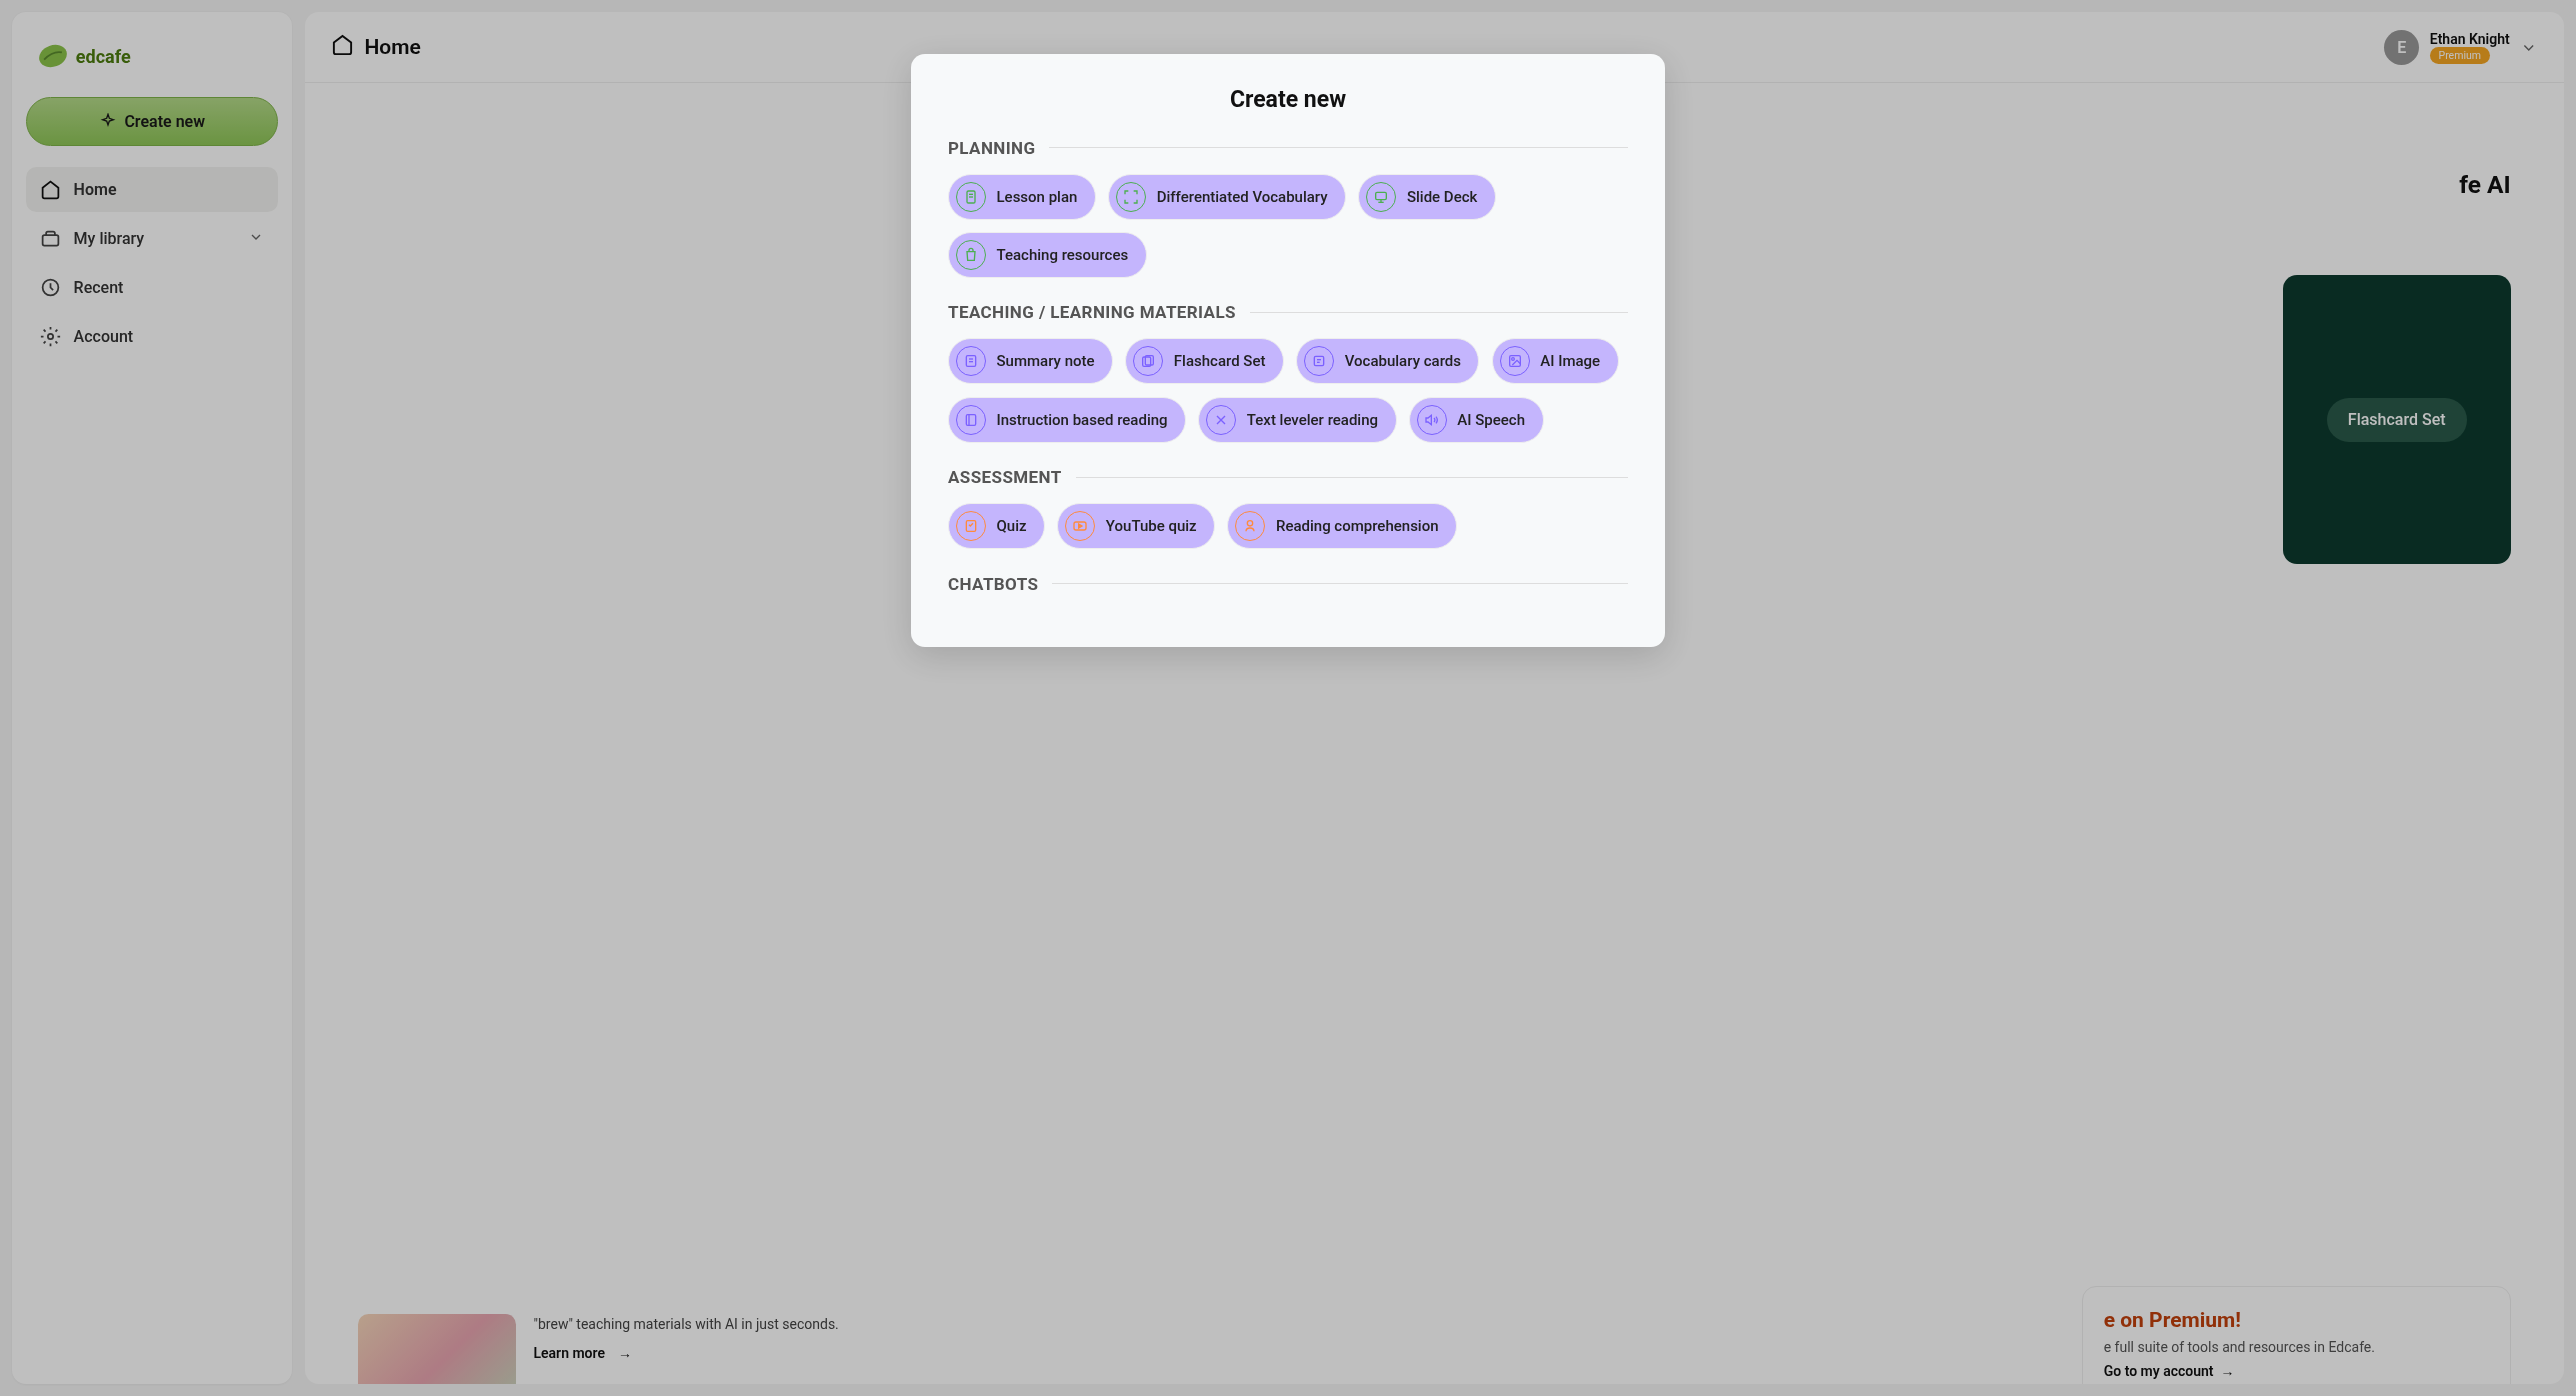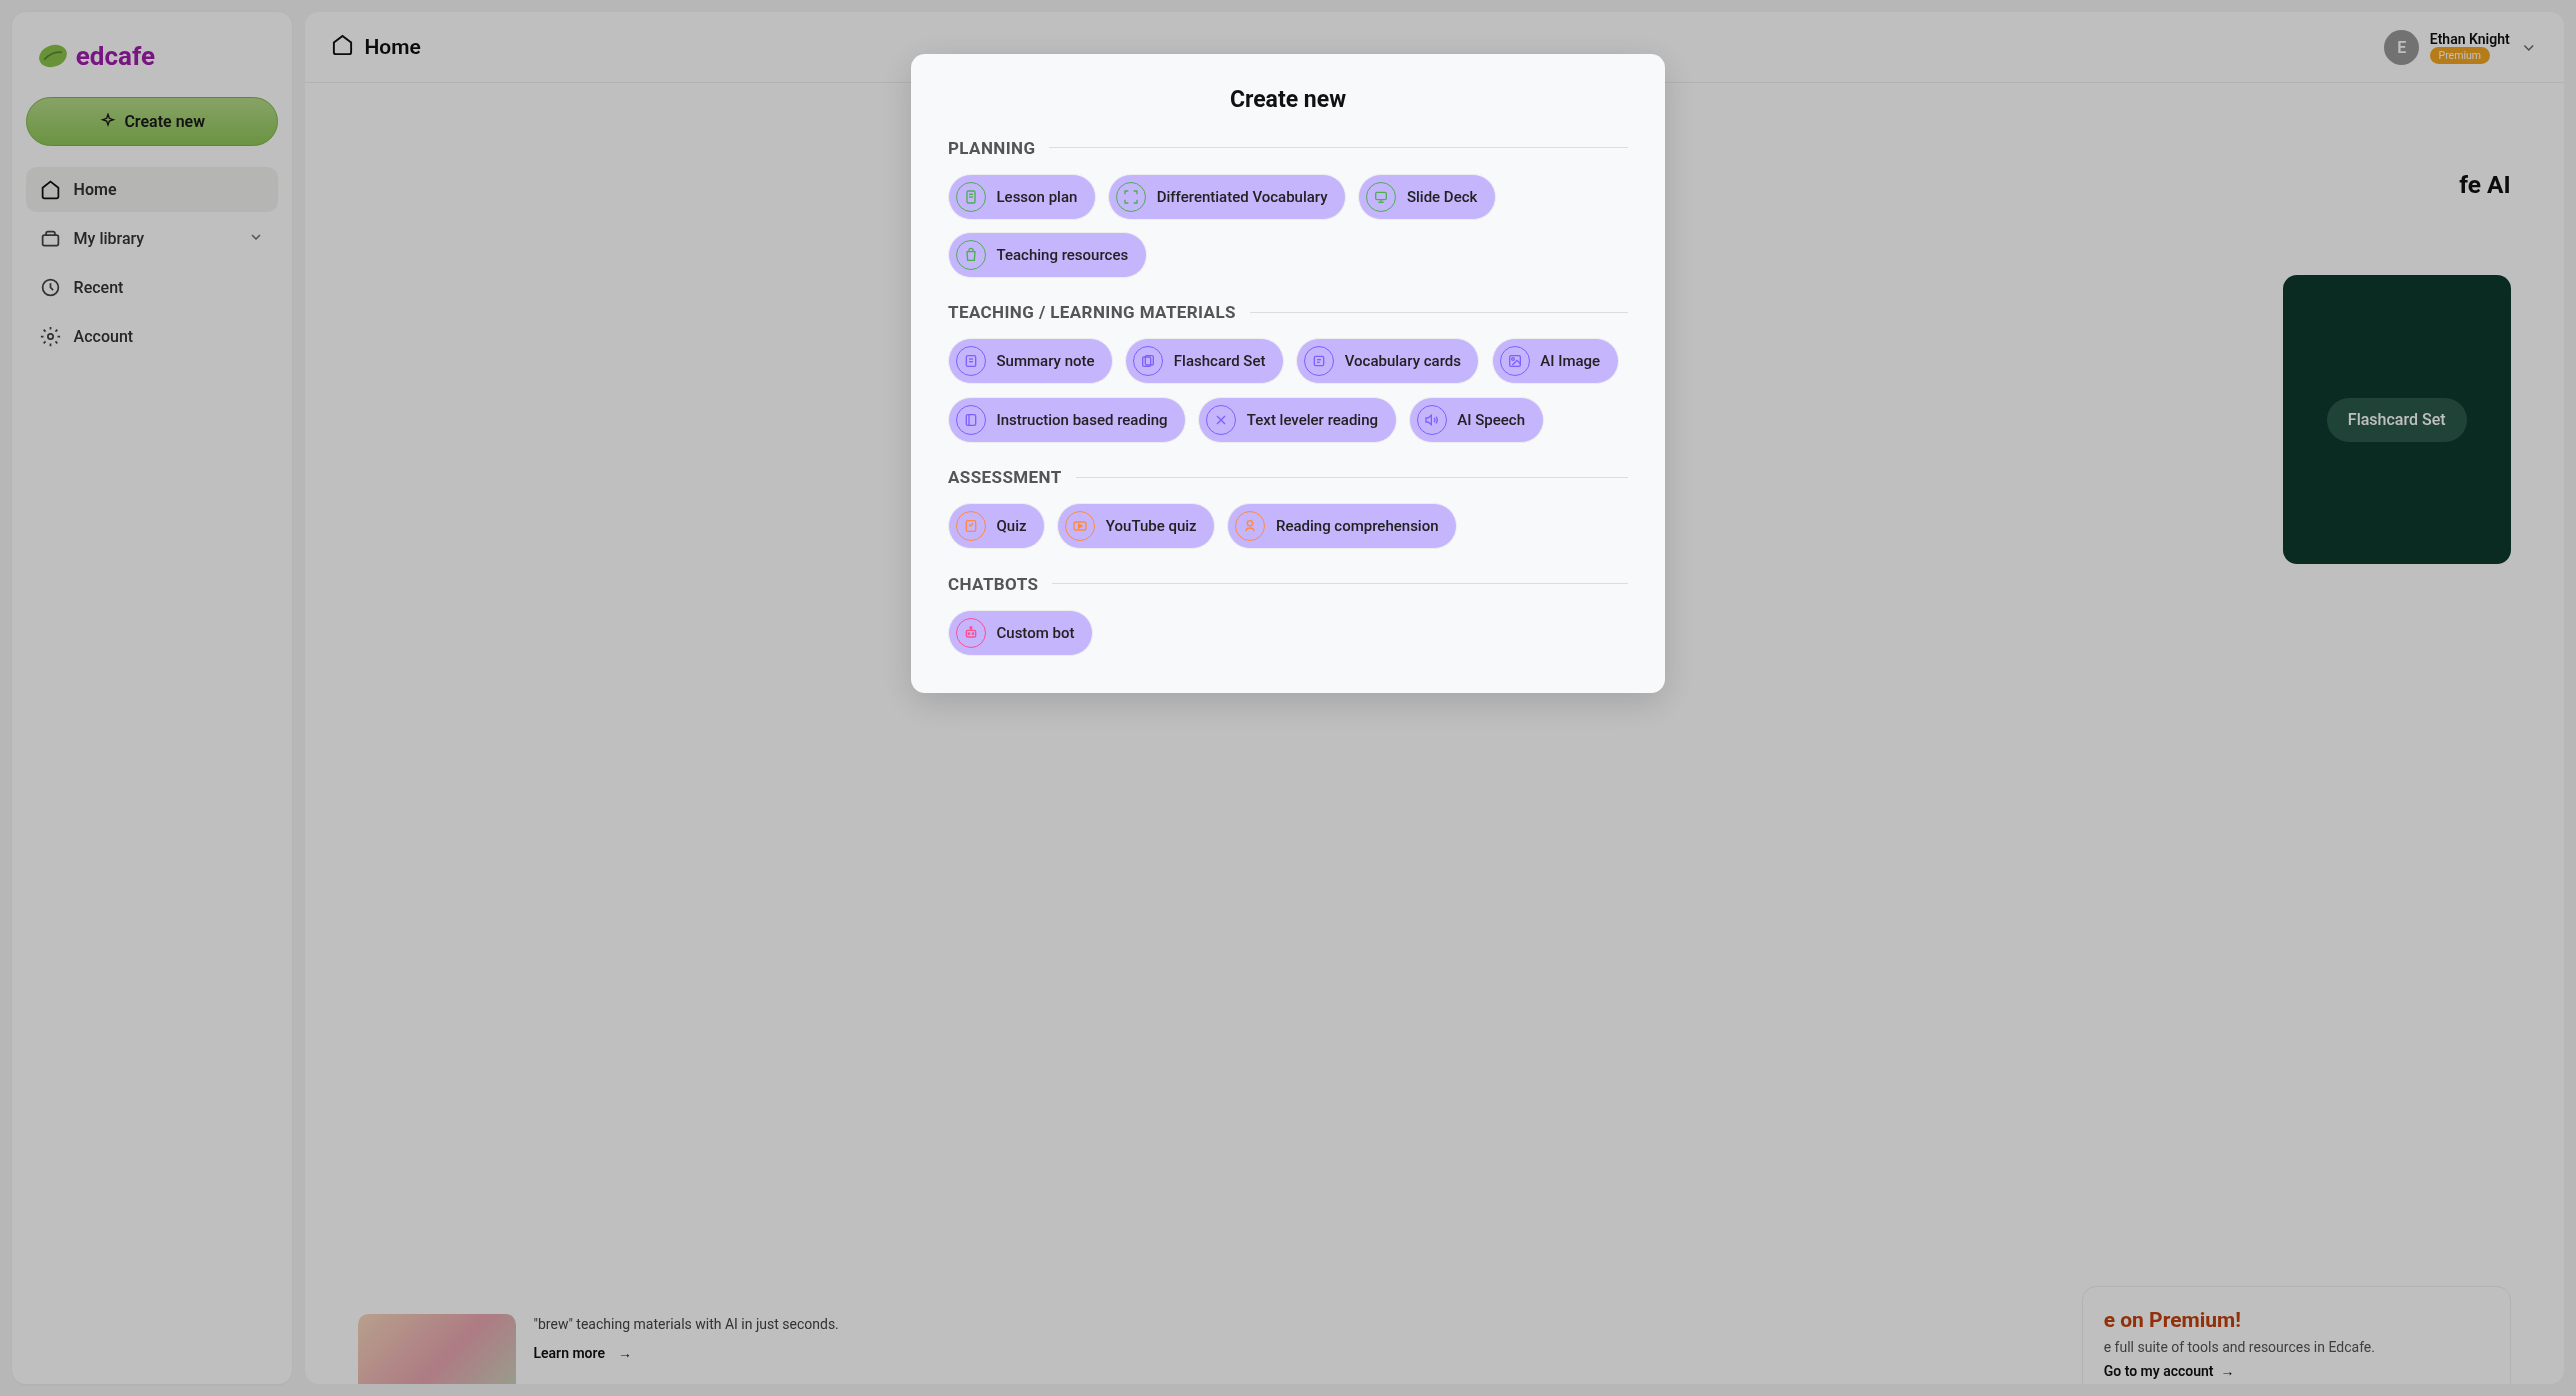--- a/index.html
+++ b/index.html
@@ -37,23 +37,23 @@
       padding: 7px 10.5px;
       margin-bottom: 17.5px;
     }
 
     .logo-icon {
       width: 32px;
       height: 32px;
     }
 
     .logo-text {
-      font-size: 26px;
+      font-size: 18px;
       font-weight: 700;
-      color: #a21caf;
+      color: #4d7c0f;
     }
 
     .create-new-btn {
       width: 100%;
       padding: 14px;
       background: linear-gradient(180deg, #b4d989 0%, #8fc658 100%);
       border: 0.9px solid #7eb348;
       border-radius: 26px;
       font-size: 16px;
       font-weight: 600;
@@ -631,29 +631,15 @@
             <svg viewBox="0 0 24 24" fill="none" stroke="currentColor" stroke-width="2">
               <circle cx="12" cy="8" r="4"></circle>
               <path d="M6 20c0-3 2.5-5 6-5s6 2 6 5"></path>
             </svg>
           </span>
         <span>Reading comprehension</span>
       </div>
     </div>
 
     <div class="section-header">CHATBOTS</div>
-    <div class="option-row" style="margin-bottom:0;">
-      <div class="option-chip">
-        <span class="chip-icon pink">
-            <svg viewBox="0 0 24 24" fill="none" stroke="currentColor" stroke-width="2">
-              <rect x="5" y="8" width="14" height="10" rx="2"></rect>
-              <circle cx="9" cy="13" r="1" fill="currentColor"></circle>
-              <circle cx="15" cy="13" r="1" fill="currentColor"></circle>
-              <line x1="12" y1="4" x2="12" y2="8"></line>
-              <circle cx="12" cy="4" r="1.5"></circle>
-            </svg>
-          </span>
-        <span>Custom bot</span>
-      </div>
-    </div>
   </div>
 </div>
 
 
 </body></html>

